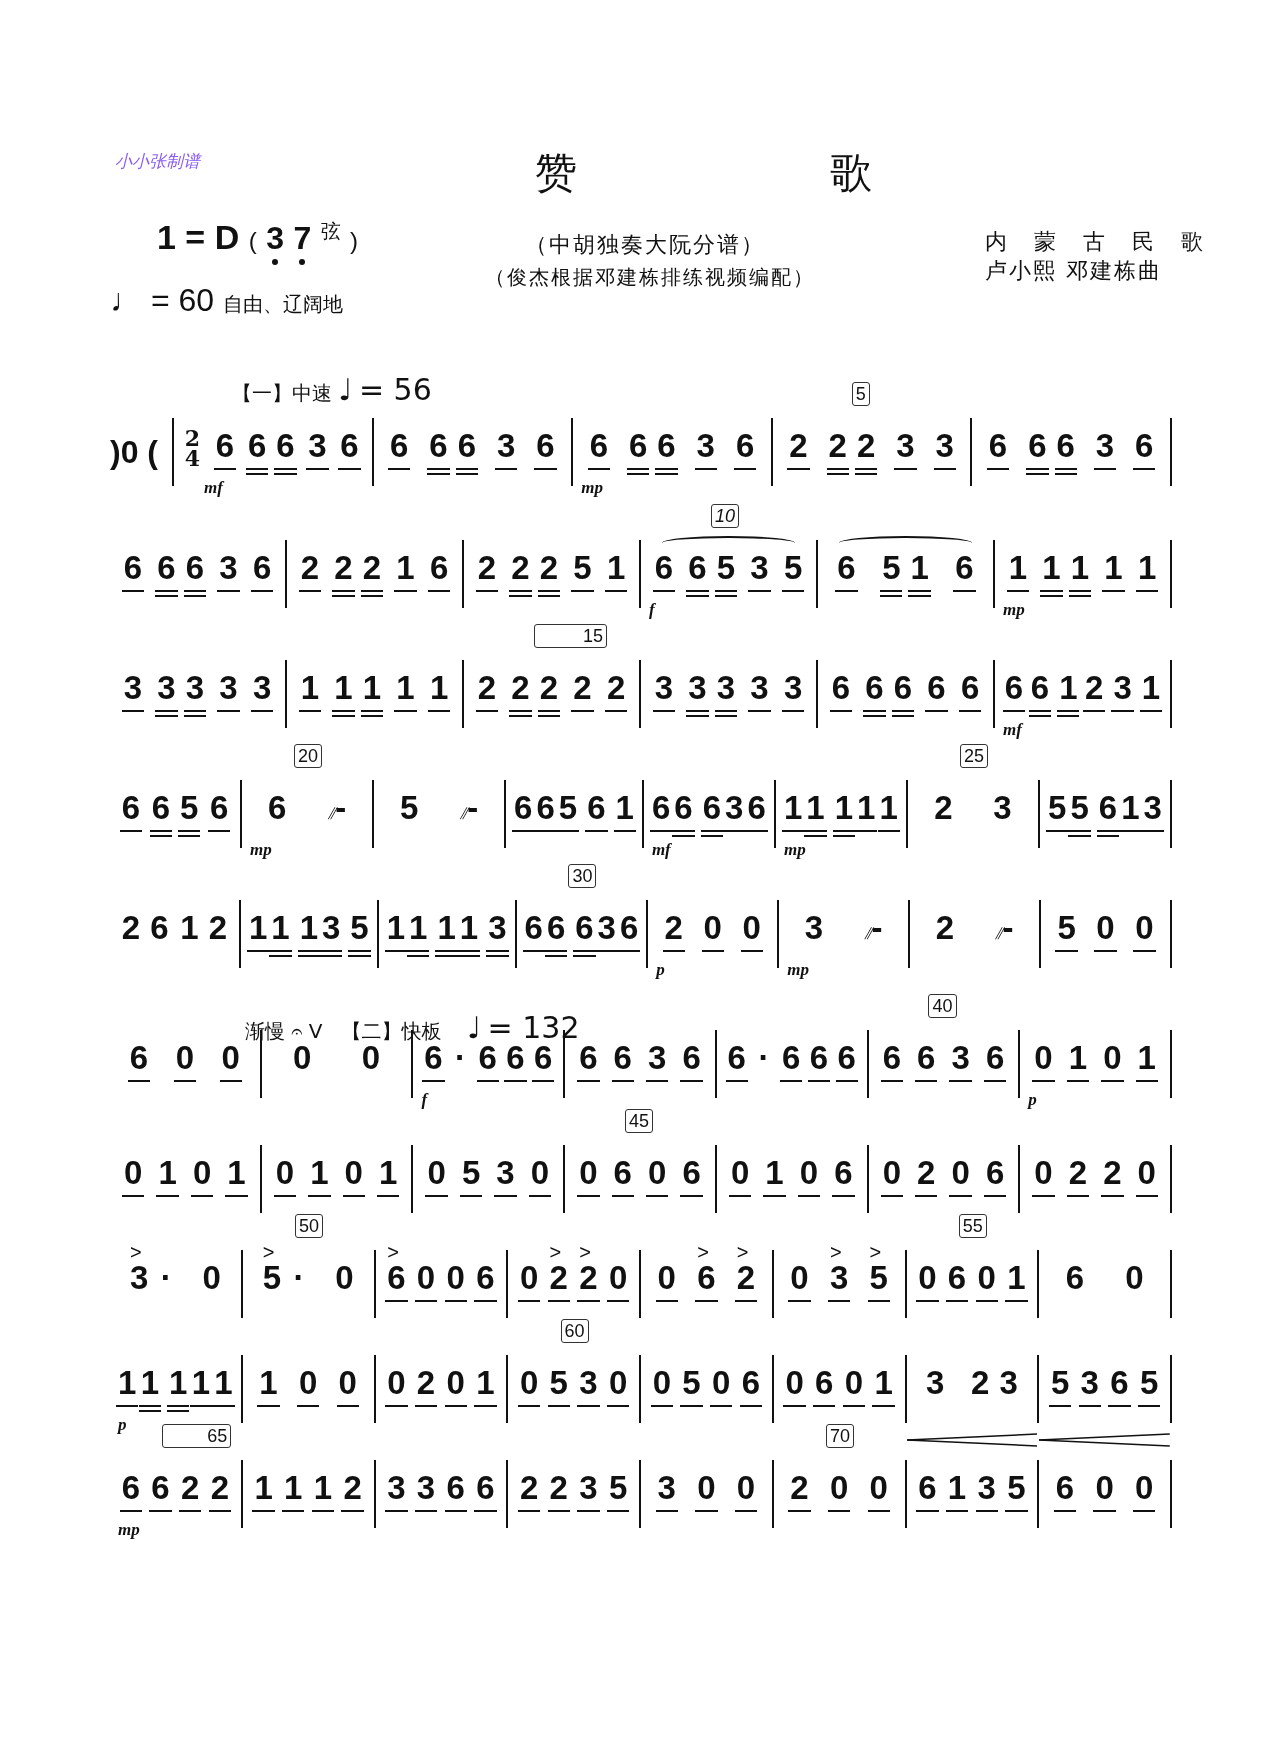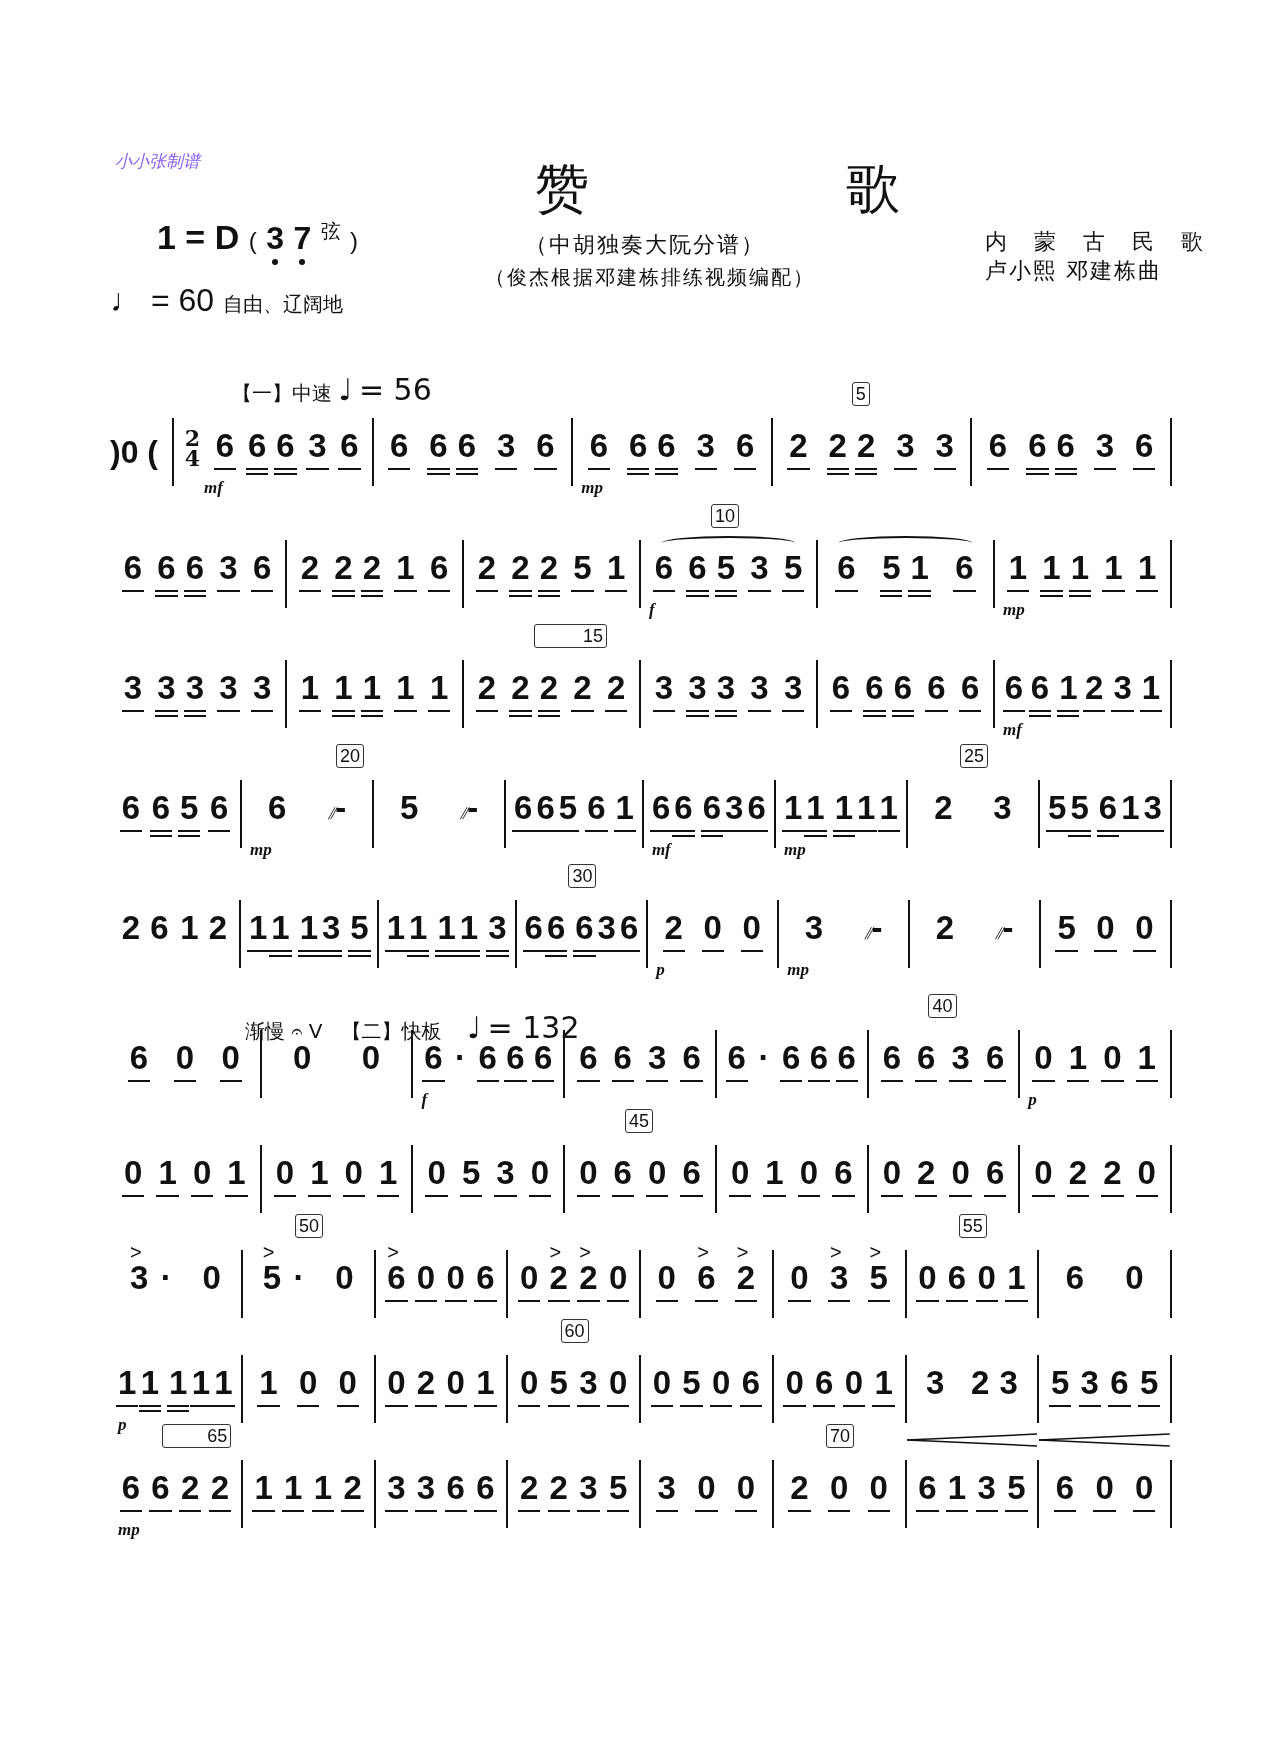--- a/index.html
+++ b/index.html
@@ -1,19 +1,19 @@
 <!DOCTYPE html>
 <html><head>
 <meta charset="utf-8">
 <style>
   html, body { margin:0; padding:0; background:#fff; }
   body { width:1272px; height:1752px; position:relative; overflow:hidden; color:#111; font-family:"Liberation Sans", sans-serif; }
   .abs { position:absolute; }
   .maker { left:115px; top:150px; font-size:17px; font-style:italic; color:#8b5cf6; font-family:"Liberation Serif", serif; }
-  .title { left:535px; top:145px; font-size:54px; letter-spacing:120px; font-family:"DejaVu Serif", serif; font-weight:300;margin-top:8px; }
+  .title { left:535px; top:145px; font-size:42px; letter-spacing:120px; font-family:"DejaVu Serif", serif; font-weight:300; }
   .key { left:113px; top:218px; font-size:34px; font-weight:bold; font-family:"Liberation Sans", sans-serif;margin-left:44px; }
   .key .paren { font-size:24px; font-weight:normal; }
   .key .dotted { position:relative; display:inline-block; font-size:32px; }
   .key .dotted::after { content:""; position:absolute; left:50%; bottom:-8px; width:6px; height:6px; margin-left:-3px; border-radius:50%; background:#111; }
   .key .xian { font-size:20px; font-weight:normal; font-family:"DejaVu Serif", serif; vertical-align:top; }
   .tempo { left:110px; top:282px; font-size:32px; }
   .tempo .txt { font-size:20px; font-family:"DejaVu Serif", serif; }
   .subtitle1 { left:525px; top:230px; font-size:22px; font-family:"DejaVu Serif", serif; letter-spacing:2px; }
   .subtitle2 { left:485px; top:264px; font-size:20px; font-family:"DejaVu Serif", serif; letter-spacing:2px; }
   .credit1 { left:985px; top:227px; font-size:22px; font-family:"DejaVu Serif", serif; letter-spacing:10px; }
@@ -222,21 +222,21 @@
           <span class="note">6<span class="ul1"></span><span class="ul2"></span></span>
           <span class="note">5<span class="ul1"></span><span class="ul2"></span></span>
         </span>
         <span class="group">
           <span class="note">3<span class="ul1"></span></span>
         </span>
         <span class="group">
           <span class="note">5<span class="ul1"></span></span>
         </span>
         <span class="dyn" style="left: 8px;">f</span>
-        <span class="rehearsal" style="top: -36px; left: 40%;">10</span>
+        <span class="rehearsal" style="top: -36px; left: 40%; font-style: italic;">10</span>
         <span class="slur" style="left: 12%; right: 12%; top: -4px;"></span>
       </div>
       <div class="measure">
         <span class="group">
           <span class="note">6<span class="ul1"></span></span>
         </span>
         <span class="group">
           <span class="note">5<span class="ul1"></span><span class="ul2"></span></span>
           <span class="note">1<span class="ul1"></span><span class="ul2"></span></span>
         </span>
@@ -369,21 +369,21 @@
         </span>
       </div>
       <div class="measure">
         <span class="group">
           <span class="note">6</span>
         </span>
         <span class="group">
           <span class="note"><span class="tremolo">⫽</span>-</span>
         </span>
         <span class="dyn" style="left: 8px;">mp</span>
-        <span class="rehearsal" style="top: -36px; left: 40%; margin-left: 42px;">20</span>
+        <span class="rehearsal" style="top: -36px; left: 40%;">20</span>
       </div>
       <div class="measure">
         <span class="group">
           <span class="note">5</span>
         </span>
         <span class="group">
           <span class="note"><span class="tremolo">⫽</span>-</span>
         </span>
       </div>
       <div class="measure">

